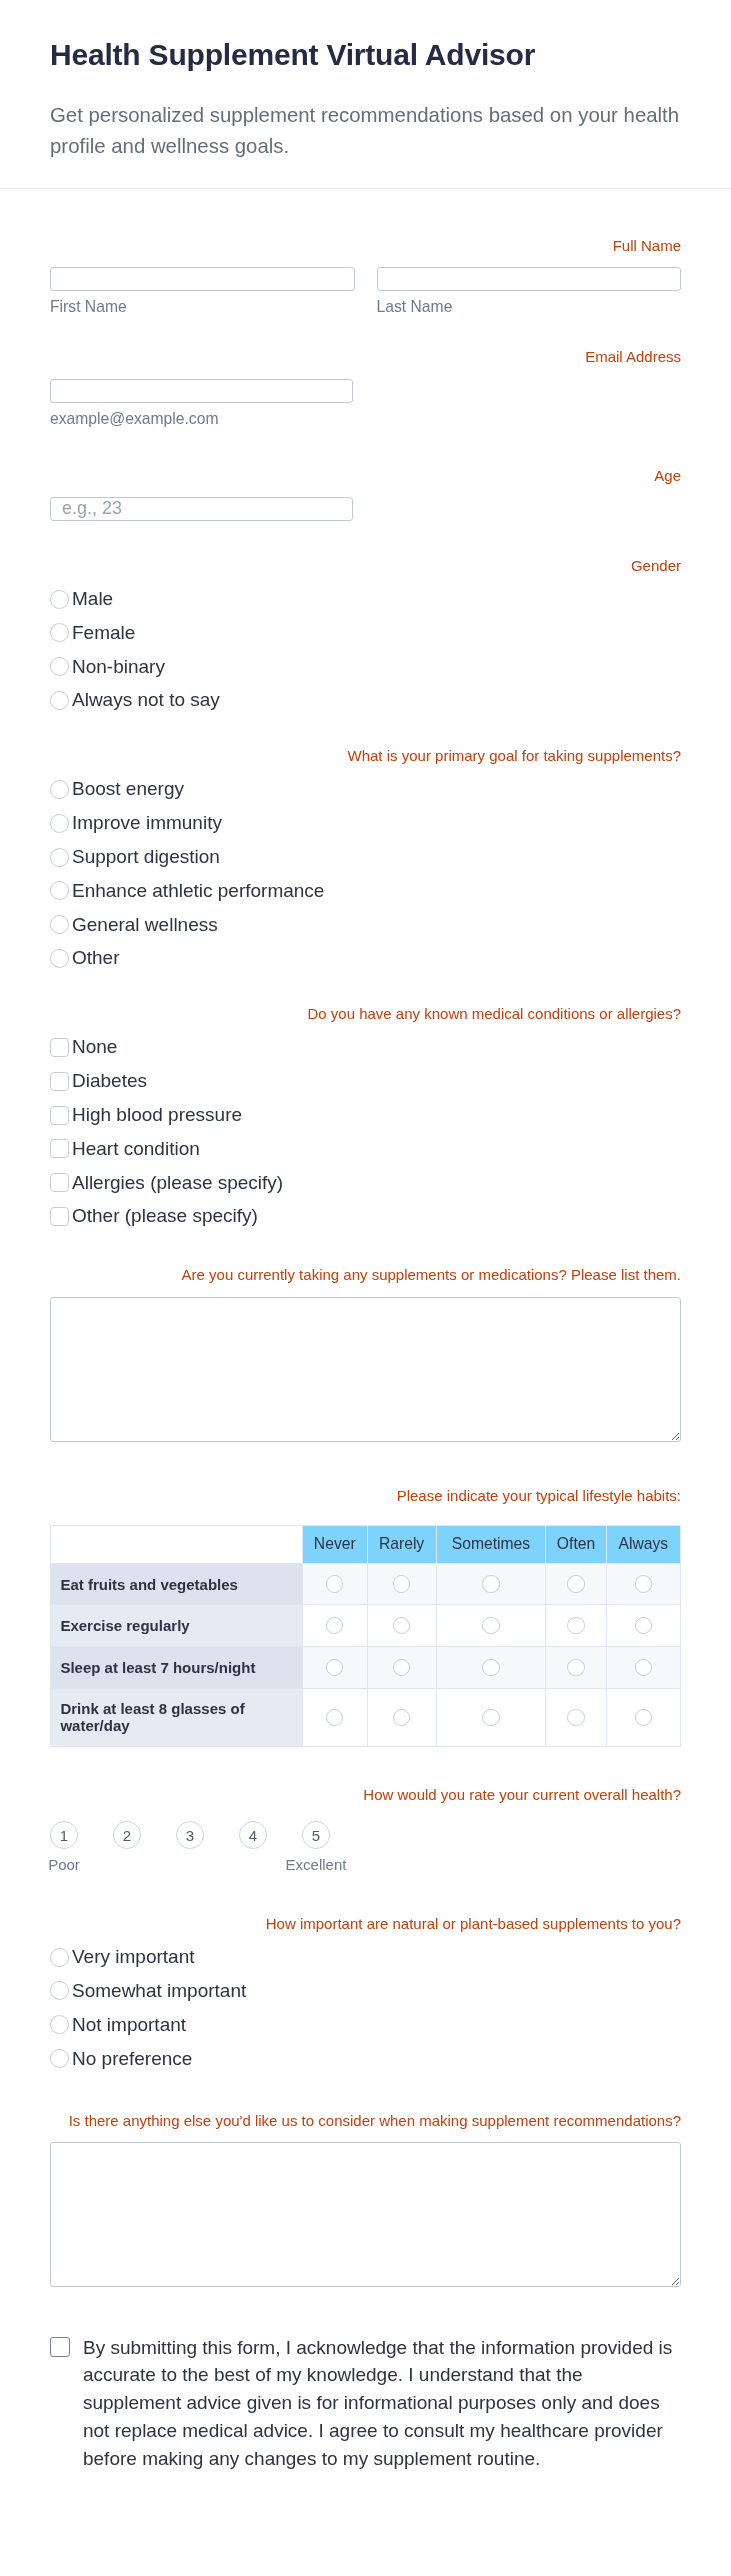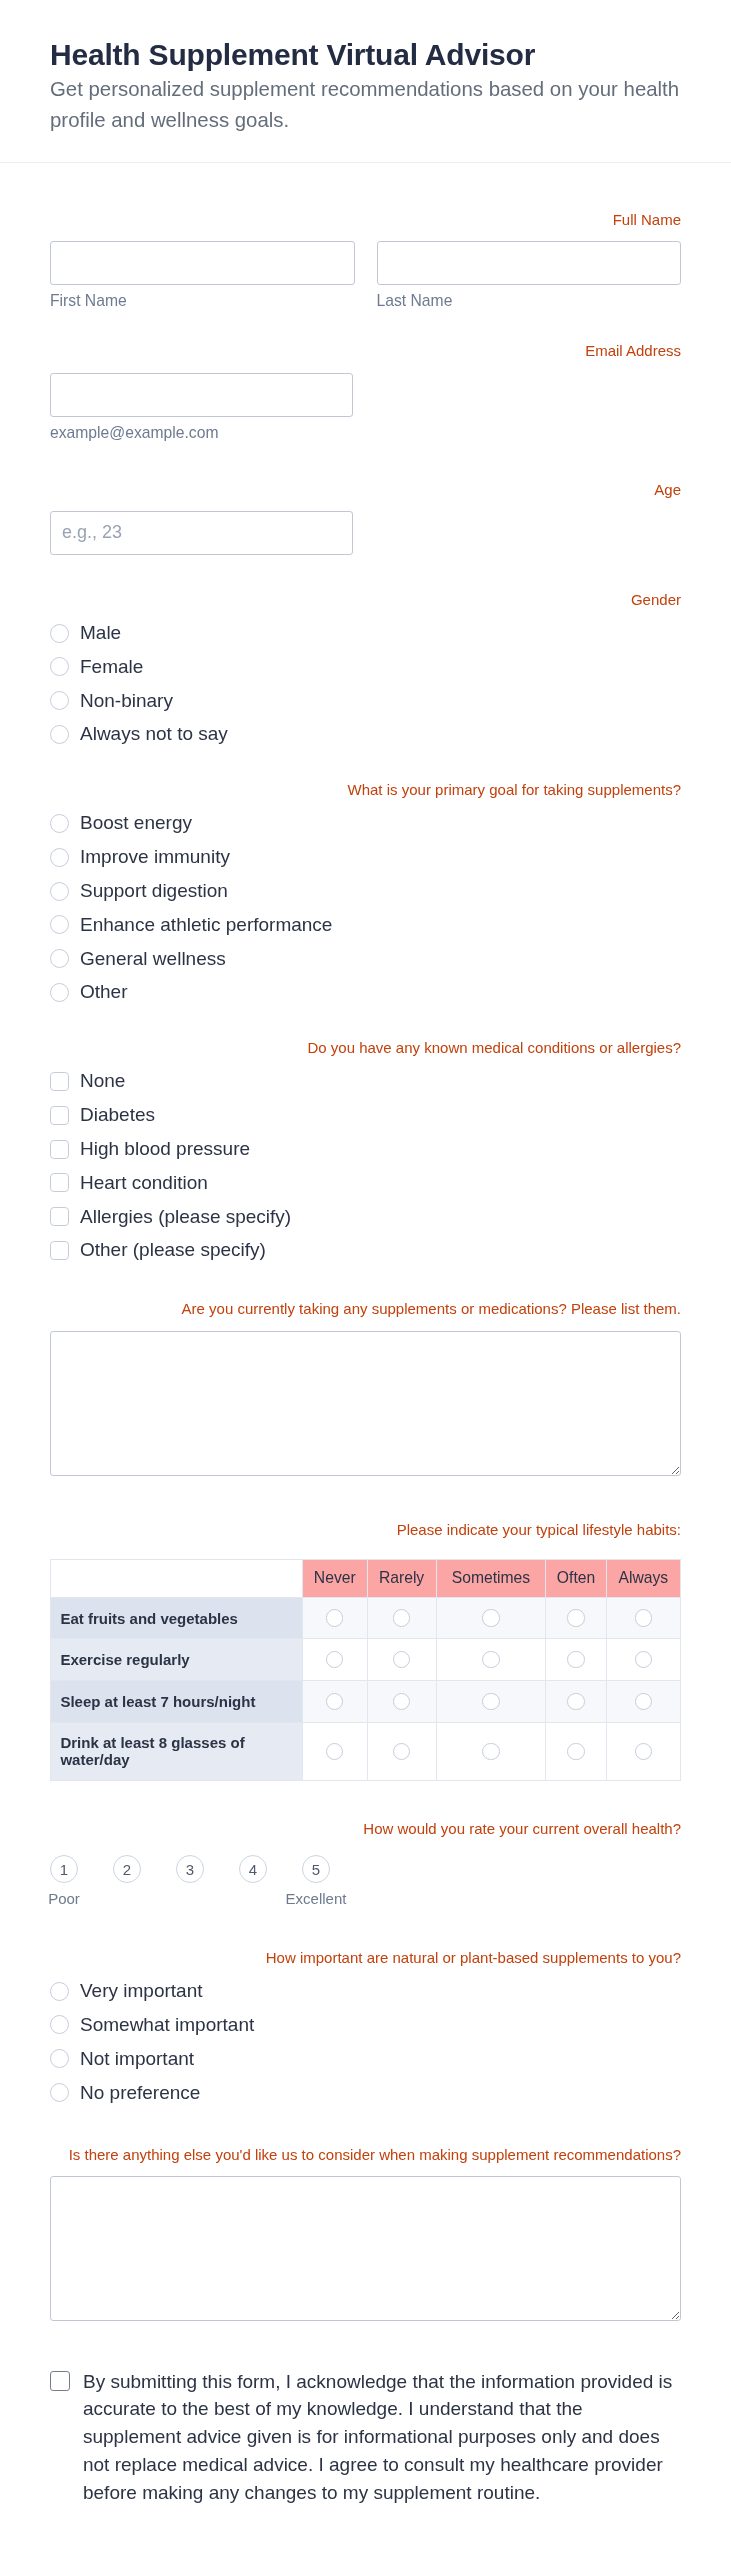--- a/index.html
+++ b/index.html
@@ -13,60 +13,60 @@
     width: 731px;
     height: 2576px;
     display: flex;
     flex-direction: column;
     background: #ffffff;
     overflow: hidden;
   }
   
   .header { padding: 38px 50px 0 50px; }
   .title { font-size: 30px; font-weight: 700; letter-spacing: -0.2px; color: #242c44; }
-  .subtitle { margin-top: 2px; font-size: 20.4px; line-height: 1.5; color: #646e7b; max-width: 635px; }
+  .subtitle { margin-top: 28px; font-size: 20.4px; line-height: 1.5; color: #646e7b; max-width: 635px; }
   .divider { margin-top: 27px; border-bottom: 1.6px solid #e9ecf1; width: 100%; }
   
   .main { padding: 0 50px; }
   .q { margin-top: 38px; }
   .q-label { font-size: 15px; font-weight: 500; line-height: 1.35; color: #c2410c; text-align: right; }
   .sublabel { margin-top: 7px; font-size: 15.7px; color: #6e7a90; }
   .row { display: flex; gap: 22px; margin-top: 11px; }
   .col { flex: 1; }
   input[type="text"] {
-    height: 44px; width: 100%;
+    height: 24px; width: 100%;
     border: 0.8px solid #c0c7d3; border-radius: 3.1px;
     padding: 0 11px; font-size: 18px; color: #2c3345;
     font-family: inherit; background: #fff; outline: none;
   }
   input[type="text"]::placeholder { color: #9aa3b4; }
   .w-half { width: 303px; }
   textarea {
     margin-top: 11px; width: 100%; height: 145px;
     border: 0.8px solid #c0c7d3; border-radius: 3.1px;
     padding: 9.4px 11px; font-size: 18px; color: #2c3345;
     font-family: inherit; resize: vertical; outline: none; background: #fff;
   }
   
   .options { margin-top: 3.1px; }
-  .option { display: flex; align-items: center; gap: 11px; margin-top: 11.8px; cursor: pointer; }
+  .option { display: flex; align-items: center; gap: 3px; margin-top: 11.8px; cursor: pointer; }
   .option-label { font-size: 19px; color: #2c3345; }
   .radio {
     width: 19px; height: 19px; flex: 0 0 auto;
     border: 1.6px solid #c6cdda; border-radius: 50%; background: #fff;
   }
   .checkbox {
     width: 19px; height: 19px; flex: 0 0 auto;
     border: 1.6px solid #c6cdda; border-radius: 3.9px; background: #fff;
   }
   
   table.matrix { margin-top: 19px; width: 100%; border-collapse: collapse; }
   .matrix th, .matrix td { border: 0.8px solid #e2e6ef; font-weight: bold; }
   .matrix th.corner { background: #ffffff; width: 40%; }
-  .matrix th.colhead { background: #fca5a5; font-weight: 400; font-size: 15.7px; color: #2c3345; padding: 9.4px 4.7px; }
+  .matrix th.colhead { background: #7dd3fc; font-weight: 400; font-size: 15.7px; color: #2c3345; padding: 9.4px 4.7px; }
   .matrix td.rowlabel { font-size: 15px; color: #2c3345; padding: 11.8px 9.4px; }
   .matrix tr:nth-child(odd) td.rowlabel { background: #dce3ef; }
   .matrix tr:nth-child(even) td.rowlabel { background: #e5eaf3; }
   .matrix td.cell { text-align: center; padding: 9.4px 0; }
   .matrix tr:nth-child(odd) td.cell { background: #f6f8fb; }
   .matrix tr:nth-child(even) td.cell { background: #ffffff; }
   .radio.small { width: 17.3px; height: 17.3px; margin: 0 auto; display: block; }
   
   .scale-wrap { margin-top: 15.7px; position: relative; width: 280px; padding-bottom: 27px; }
   .scale-row { display: flex; gap: 35px; }

